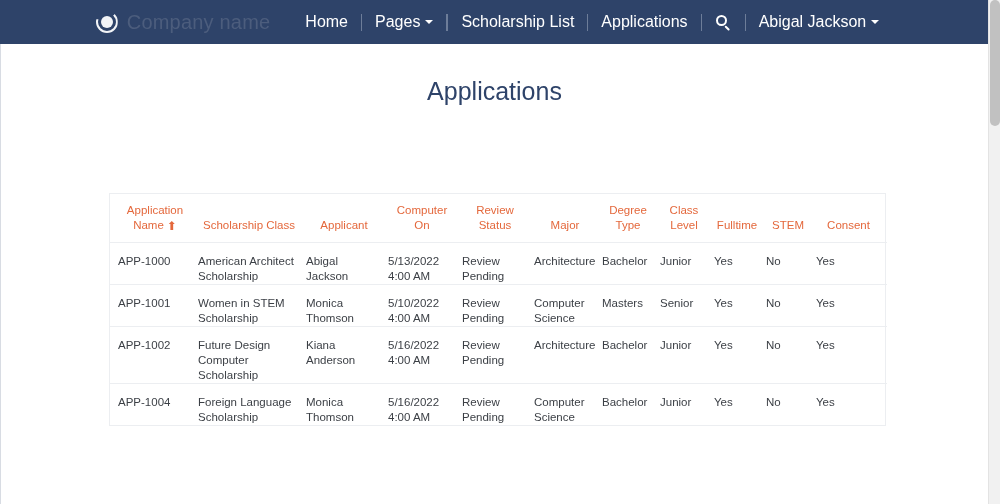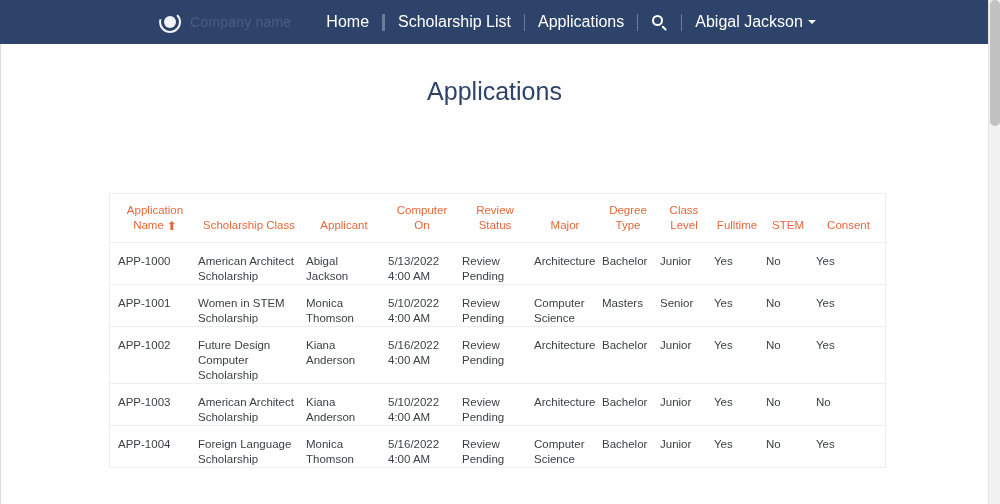--- a/index.html
+++ b/index.html
@@ -53,21 +53,21 @@
     clip-path: polygon(50% 50%, 100% 0, 100% 100%, 0 100%, 0 38%, 46% 38%);
   }
   .logo-mark .dot {
     position: absolute;
     left: 5px; top: 5px;
     width: 12px; height: 12px;
     border-radius: 50%;
     background: #f2f4f7;
   }
   .brand-name {
-    font-size: 14px;
+    font-size: 20px;
     color: #4c5d7d;
     letter-spacing: .2px;
     white-space: nowrap;
   }
   .nav-link {
     color: #ffffff;
     font-size: 16px;
     text-decoration: none;
     white-space: nowrap;
     padding: 0 13px;
@@ -215,20 +215,21 @@
         <span class="logo-mark">
           <span class="ring"></span>
             <span class="dot"></span>
         </span>
         <span class="brand-name">Company name</span>
       </div>
 
       <a class="nav-link" href="#">Home</a>
       <span class="nav-sep"></span>
 
+      <a class="nav-link" href="#"><span>Pages</span><span class="caret"></span></a>
       <span class="nav-sep"></span>
 
       <span class="nav-sep"></span>
 
       <a class="nav-link" href="#">Scholarship List</a>
       <span class="nav-sep"></span>
 
       <a class="nav-link" href="#">Applications</a>
       <span class="nav-sep"></span>
 
@@ -312,33 +313,20 @@
             <td>5/16/2022 4:00 AM</td>
             <td>Review Pending</td>
             <td>Architecture</td>
             <td>Bachelor</td>
             <td>Junior</td>
             <td>Yes</td>
             <td>No</td>
             <td>Yes</td>
           </tr>
           <tr>
-            <td>APP-1003</td>
-            <td>American Architect Scholarship</td>
-            <td>Kiana Anderson</td>
-            <td>5/10/2022 4:00 AM</td>
-            <td>Review Pending</td>
-            <td>Architecture</td>
-            <td>Bachelor</td>
-            <td>Junior</td>
-            <td>Yes</td>
-            <td>No</td>
-            <td>No</td>
-          </tr>
-          <tr>
             <td>APP-1004</td>
             <td>Foreign Language Scholarship</td>
             <td>Monica Thomson</td>
             <td>5/16/2022 4:00 AM</td>
             <td>Review Pending</td>
             <td>Computer Science</td>
             <td>Bachelor</td>
             <td>Junior</td>
             <td>Yes</td>
             <td>No</td>

